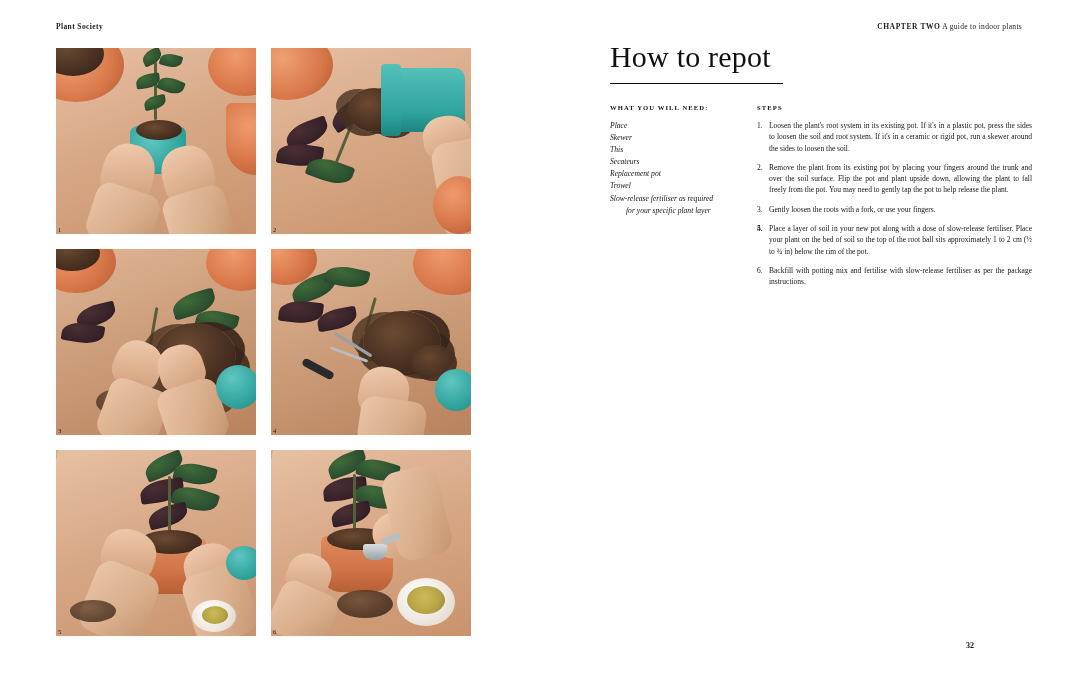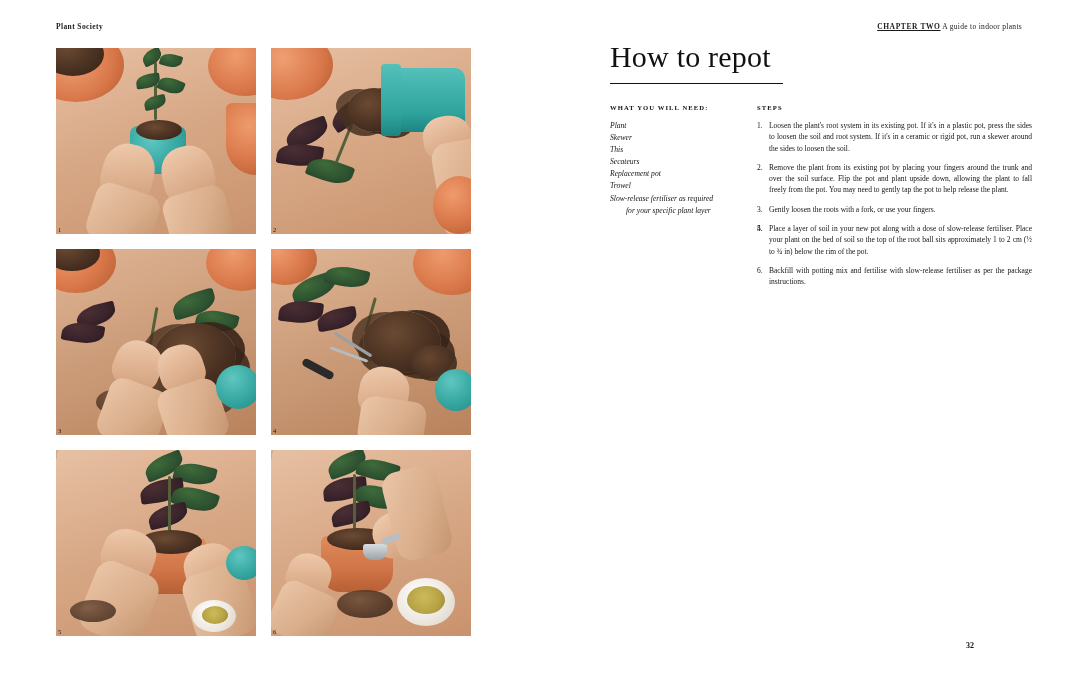--- a/index.html
+++ b/index.html
@@ -35,21 +35,20 @@
     top: 22px;
     font-size: 7.5px;
     letter-spacing: 0.3px;
     color: #1a1a1a;
     text-align: right;
     white-space: nowrap;
   }
   .runhead-right .chapter {
     font-weight: bold;
     letter-spacing: 0.6px;
-    text-decoration: underline;
   }
   .runhead-right .chaptitle {
     font-weight: normal;
   }
 
   
   .photo-grid {
     position: absolute;
     left: 56px;
     top: 48px;
@@ -392,21 +391,21 @@
 
   </div>
 
   <div class="right">
     <div class="title">How to repot</div>
     <div class="title-rule"></div>
 
     <div class="col-need">
       <div class="col-label">WHAT YOU WILL NEED:</div>
       <ul class="needs-list">
-        <li><span>Plant</span></li>
+        <li><span>Place</span></li>
         <li><span>Skewer</span></li>
         <li><span>This</span></li>
         <li><span>Secateurs</span></li>
         <li><span>Replacement pot</span></li>
         <li><span>Trowel</span></li>
         <li>
           <span>Slow-release fertiliser as required</span>
           <span class="cont">for your specific plant layer</span>
         </li>
       </ul>

